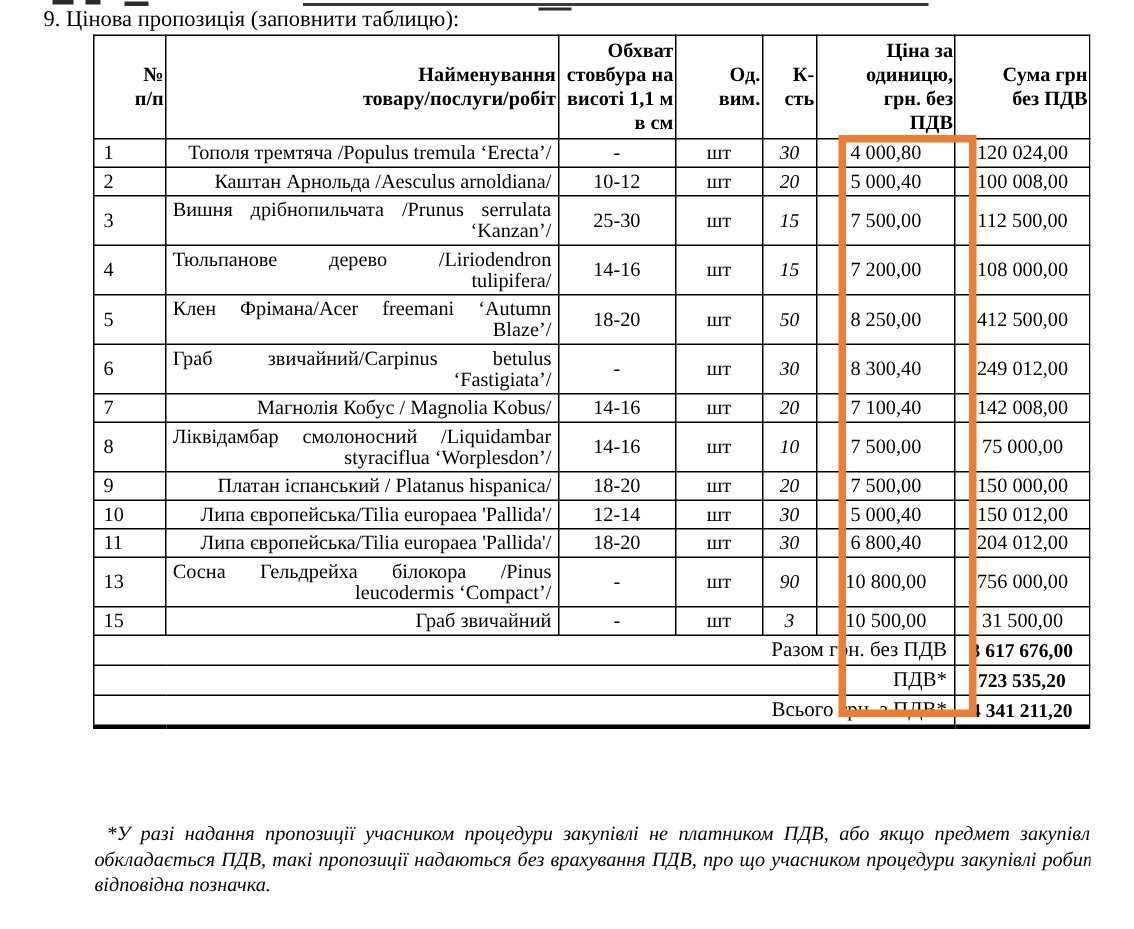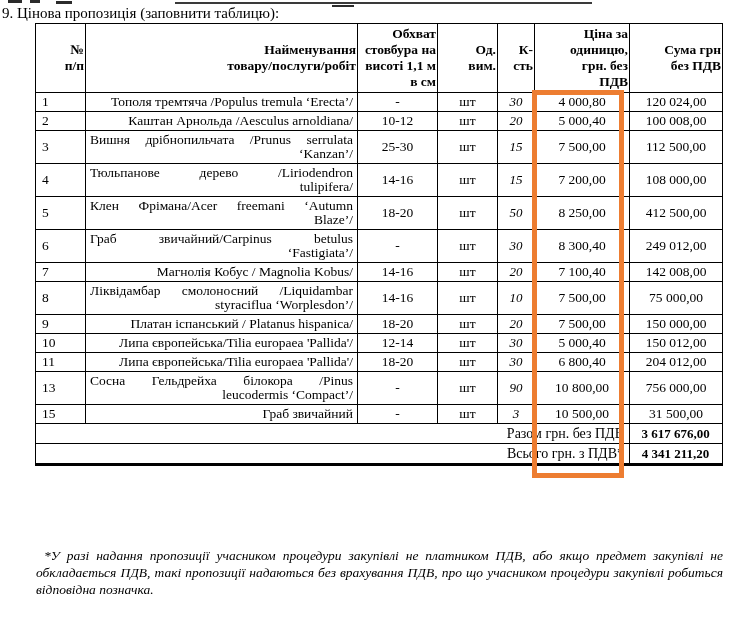--- a/index.html
+++ b/index.html
@@ -1,17 +1,17 @@
 <!DOCTYPE html>
 <html><head>
 <meta charset="utf-8">
 <style>
   html,body{margin:0;padding:0;background:#fff;}
   body{width:756px;height:619px;font-family:"Liberation Serif",serif;color:#000;}
-  #page{position:relative;width:756px;height:619px;overflow:hidden;background:#fff;}
+  #page{position:relative;width:700px;height:619px;overflow:hidden;background:#fff;margin-left:27px;}
 
   
   .frag{position:absolute;background:#2b2b2b;}
   .underline{position:absolute;left:175px;top:2px;width:417px;height:2px;background:#3a3a3a;}
 
   .title{position:absolute;left:2px;top:5px;font-size:15px;white-space:nowrap;}
 
   table{position:absolute;left:35px;top:23px;border-collapse:collapse;table-layout:fixed;background:#fff;}
   th,td{border:1px solid #000;overflow:hidden;}
   th{font-weight:bold;font-size:13.5px;line-height:16px;text-align:right;vertical-align:middle;
@@ -229,20 +229,24 @@
           <td class="center price-cell">10 500,00</td>
           <td class="center">31 500,00</td>
         </tr>
       </tbody>
     <tbody id="footer-rows">
         <tr>
           <td colspan="6" class="footer-label">Разом грн. без ПДВ</td>
           <td class="footer-value">3 617 676,00</td>
         </tr>
         <tr>
+          <td colspan="6" class="footer-label">ПДВ*</td>
+          <td class="footer-value">723 535,20</td>
+        </tr>
+        <tr>
           <td colspan="6" class="footer-label">Всього грн. з ПДВ*</td>
           <td class="footer-value">4 341 211,20</td>
         </tr>
       </tbody>
   </table>
 
   <div id="highlight" class="highlight" style="left: 531.5px; top: 89.5px; width: 92px; height: 388px; border-color: rgb(237, 125, 49);"></div>
 
   <div id="footnote" class="footnote" style="top: 547px;">*У разі надання пропозиції учасником процедури закупівлі не платником ПДВ, або якщо предмет закупівлі не обкладається ПДВ, такі пропозиції надаються без врахування ПДВ, про що учасником процедури закупівлі робиться відповідна позначка.</div>
 

